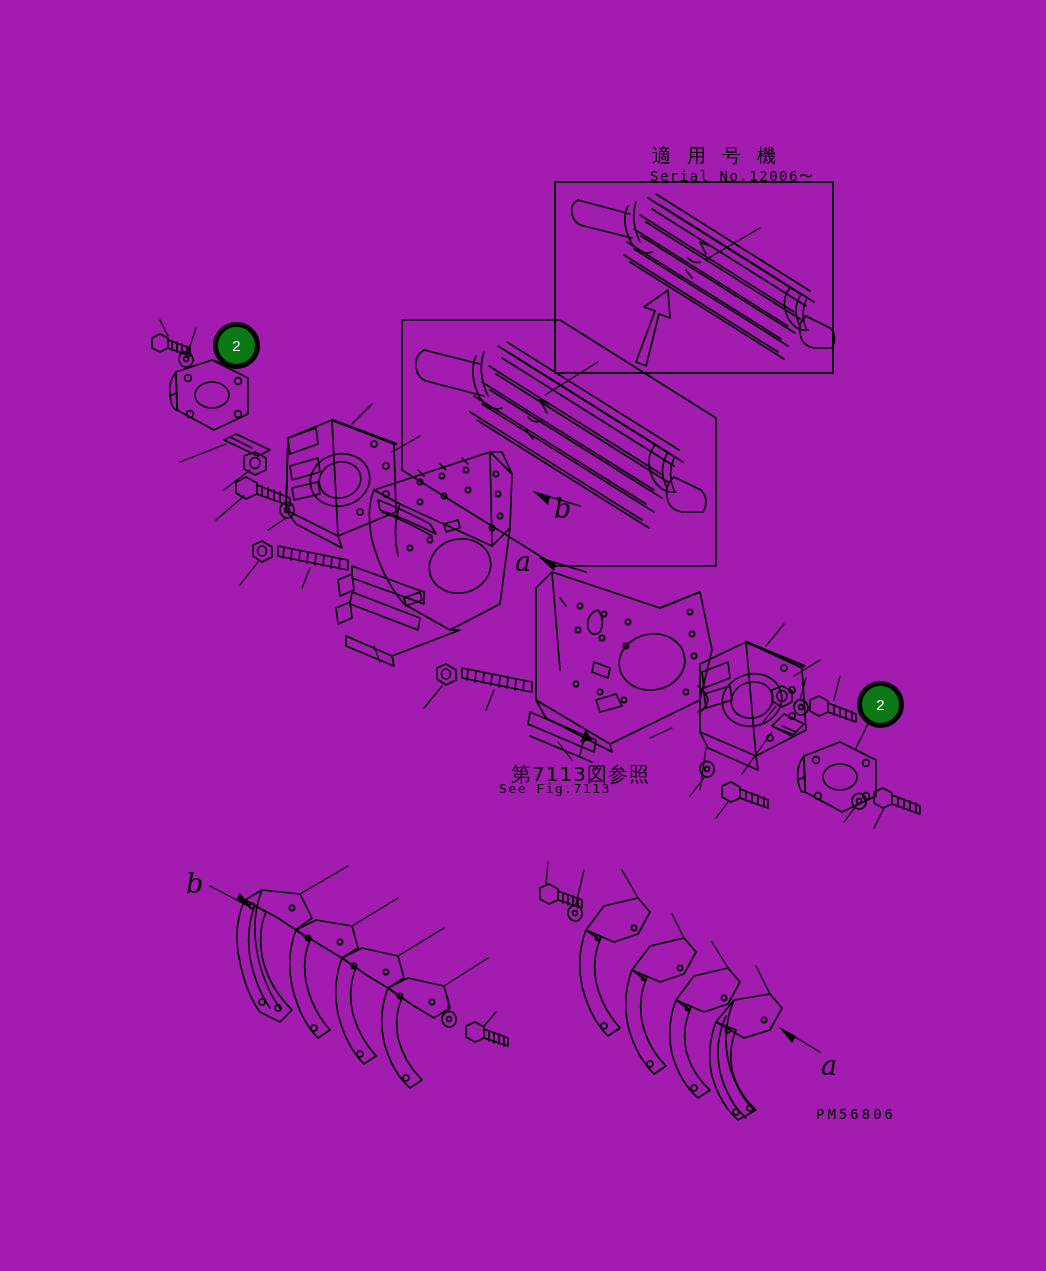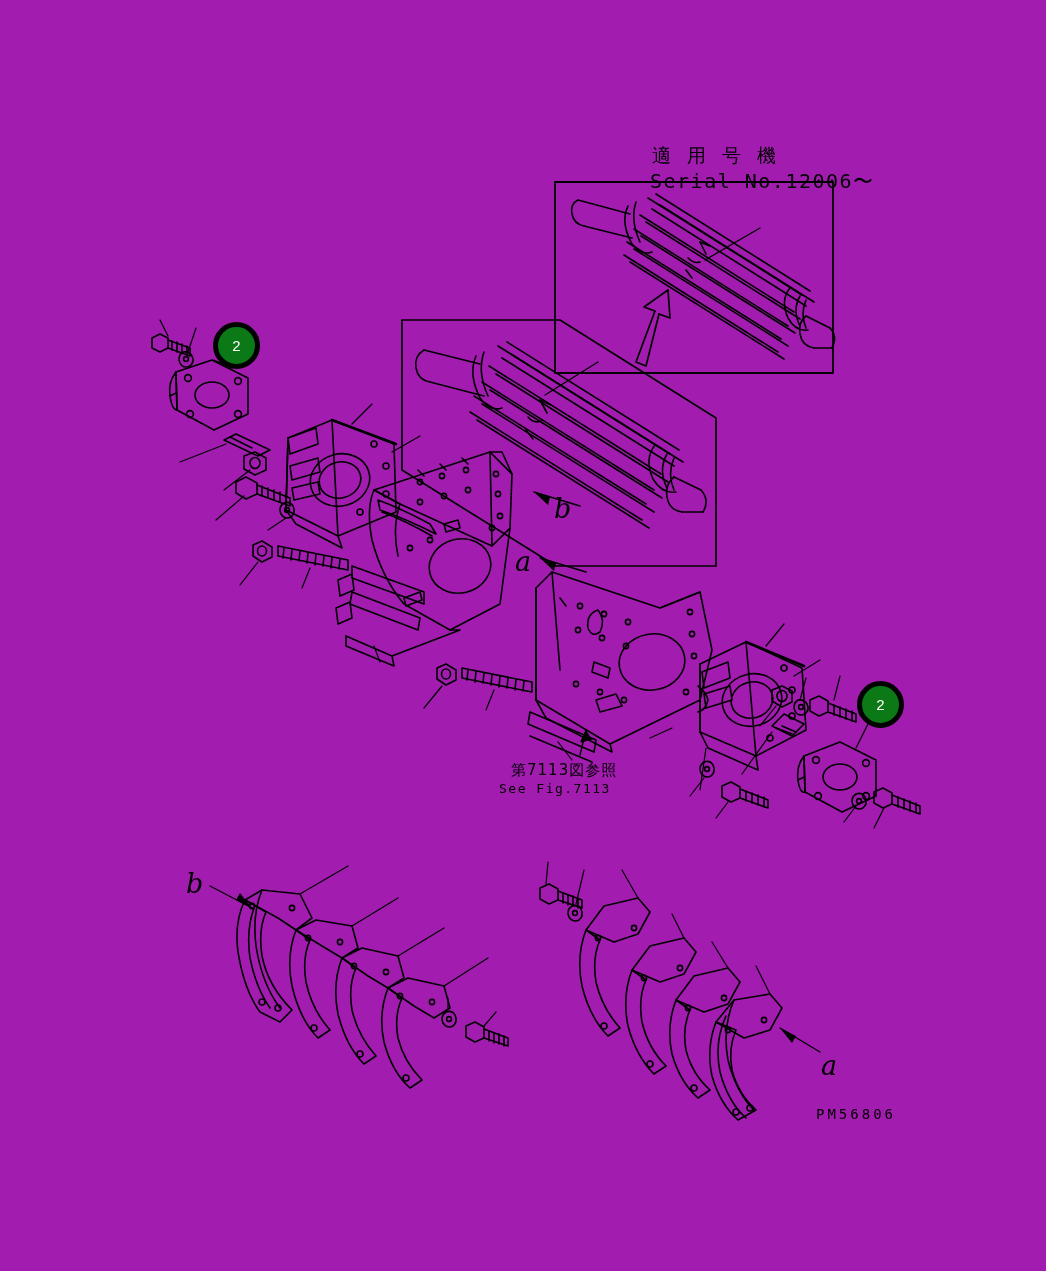--- a/index.html
+++ b/index.html
@@ -473,23 +473,23 @@
 
         <path d="M820 1052 L780 1028" stroke-width="1.4"></path>
         <path d="M780 1028 L796 1036 L792 1043 Z" fill="#000000" stroke="none"></path>
       </g>
 
     </g>
   </svg>
 
   <div class="txt jp" style="left:652px; top:143px; font-size:19px;">適 用 号 機</div>
 
-  <div class="txt mono" style="left:650px; top:168px; font-size:20px;">Serial No.12006〜</div>
-
-  <div class="txt jp" style="left:511px; top:761px; font-size:15px; letter-spacing:1px;">第7113図参照</div>
+  <div class="txt mono" style="left:650px; top:168px; font-size:14px;">Serial No.12006〜</div>
+
+  <div class="txt jp" style="left:511px; top:761px; font-size:20px; letter-spacing:1px;">第7113図参照</div>
 
   <div class="txt mono" style="left:499px; top:781px; font-size:13px;">See Fig.7113</div>
 
   <div class="txt drawingcode" style="left:816px; top:1106px;">PM56806</div>
 
   <div class="txt itemlabel" style="left:554px; top:493px; font-size:27px;">b</div>
 
   <div class="txt itemlabel" style="left:515px; top:546px; font-size:27px;">a</div>
 
   <div class="txt itemlabel" style="left:186px; top:868px; font-size:27px;">b</div>

